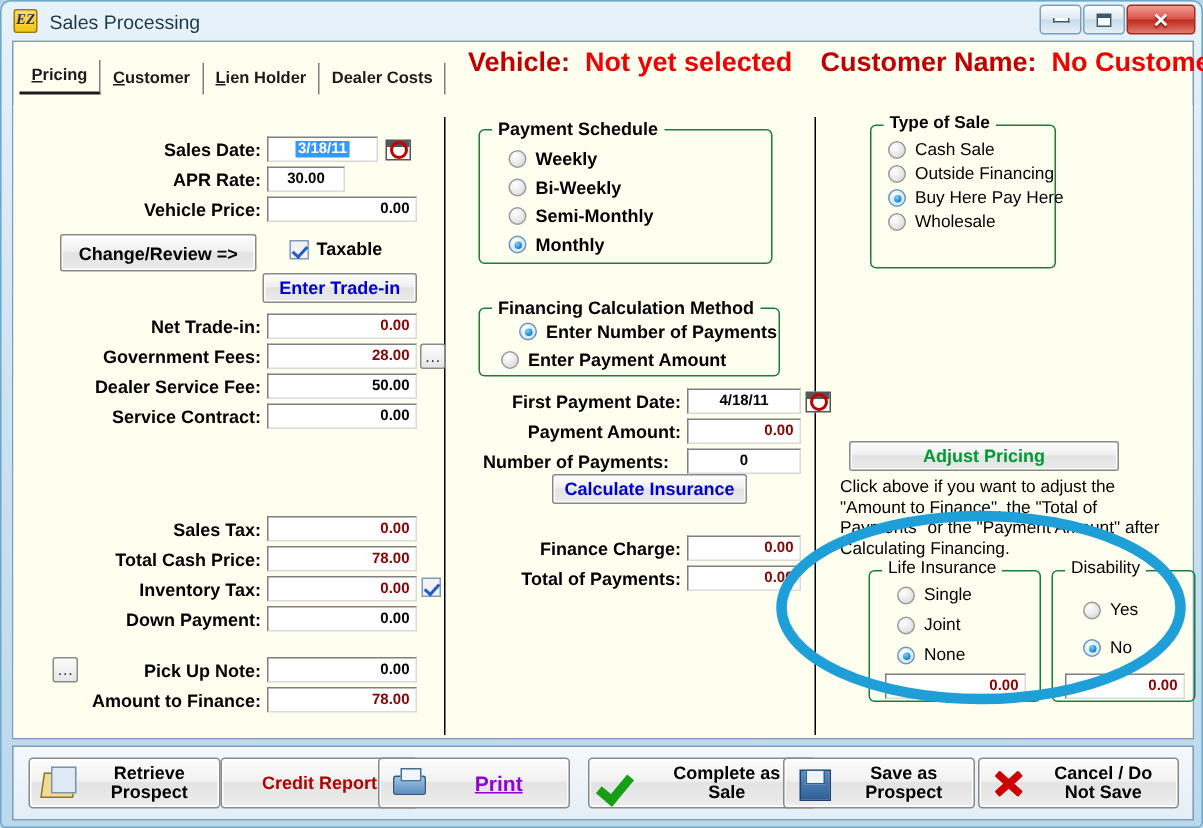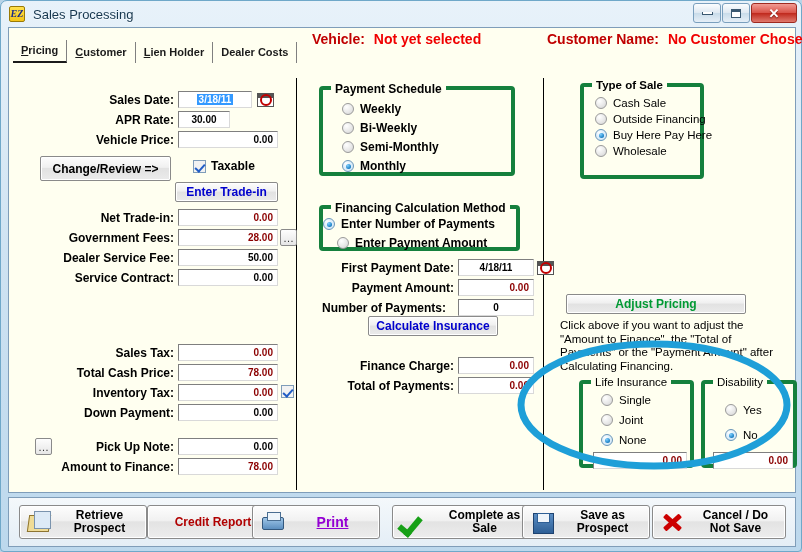--- a/index.html
+++ b/index.html
@@ -52,21 +52,21 @@
   .wb-x { color:#fff; font-size:13px; font-weight:bold; line-height:1; text-shadow:0 1px 1px #7a1810; }
 
   
   .client {
     position:absolute; left:7px; top:26px; width:788px; height:466px;
     background:#fffff0; border:1px solid #7f9db9;
   }
   
   .statusbar {
     position:absolute; left:0; top:0; width:100%; height:22px;
-    font-size:14px; font-weight:bold; color:#e00000;text-decoration:underline;
+    font-size:18px; font-weight:bold; color:#e00000;text-decoration:underline;
   }
   .st-vehicle { position:absolute; left:303px; top:3px; white-space:nowrap; }
   .st-customer { position:absolute; left:538px; top:3px; white-space:nowrap; }
   .st-lbl { color:#c00000; }
   .st-val { color:#f00000; margin-left:5px; }
 
   
   .tabs { position:absolute; left:4px; top:12px; display:flex; align-items:flex-end; }
   .tab {
     font-size:11px; font-weight:bold; color:#1b1b1b;
@@ -128,21 +128,21 @@
     content:""; position:absolute; left:0; top:0; right:0; height:4px;
     background:#555;
   }
   .calicon:after {
     content:""; position:absolute; right:1px; bottom:0px; width:8px; height:8px;
     border:2px solid #c00000; border-radius:50%;
   }
 
   
   .group {
-    position:absolute; border:4px solid #15803d; border-radius:4px;
+    position:absolute; border:1px solid #15803d; border-radius:4px;
     background:transparent;
   }
   .group > .gtitle {
     position:absolute; top:-8px; left:8px; padding:0 4px;
     background:#fffff0; font-size:12px; font-weight:bold; color:#000;
     white-space:nowrap;
   }
   .group.thin > .gtitle { font-weight:normal; font-size:11.5px; }
 
   
@@ -364,21 +364,21 @@
           <span class="rlabel">Semi-Monthly</span>
         </div>
         <div class="radio on" style="left:19px; top:69px;">
           <span class="rdot"></span>
           <span class="rlabel">Monthly</span>
         </div>
       </div>
 
       <div class="group" style="left:310px; top:135px; width:201px; height:46px;">
         <div class="gtitle">Financing Calculation Method</div>
-        <div class="radio on" style="left:0; top:8px;">
+        <div class="radio on" style="left:26px; top:8px;">
           <span class="rdot"></span>
           <span class="rlabel">Enter Number of Payments</span>
         </div>
         <div class="radio" style="left:14px; top:27px;">
           <span class="rdot"></span>
           <span class="rlabel">Enter Payment Amount</span>
         </div>
       </div>
 
       <div class="lbl" style="left:305px; top:190px; width:140px;">First Payment Date:</div>

